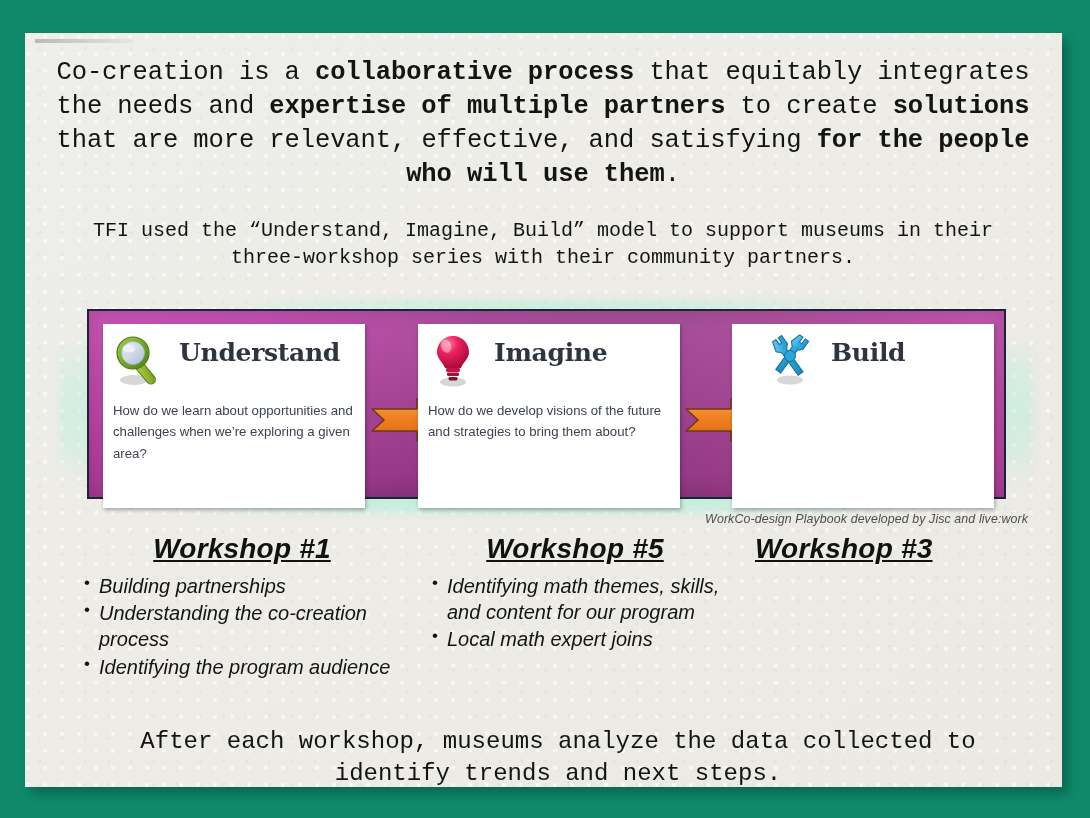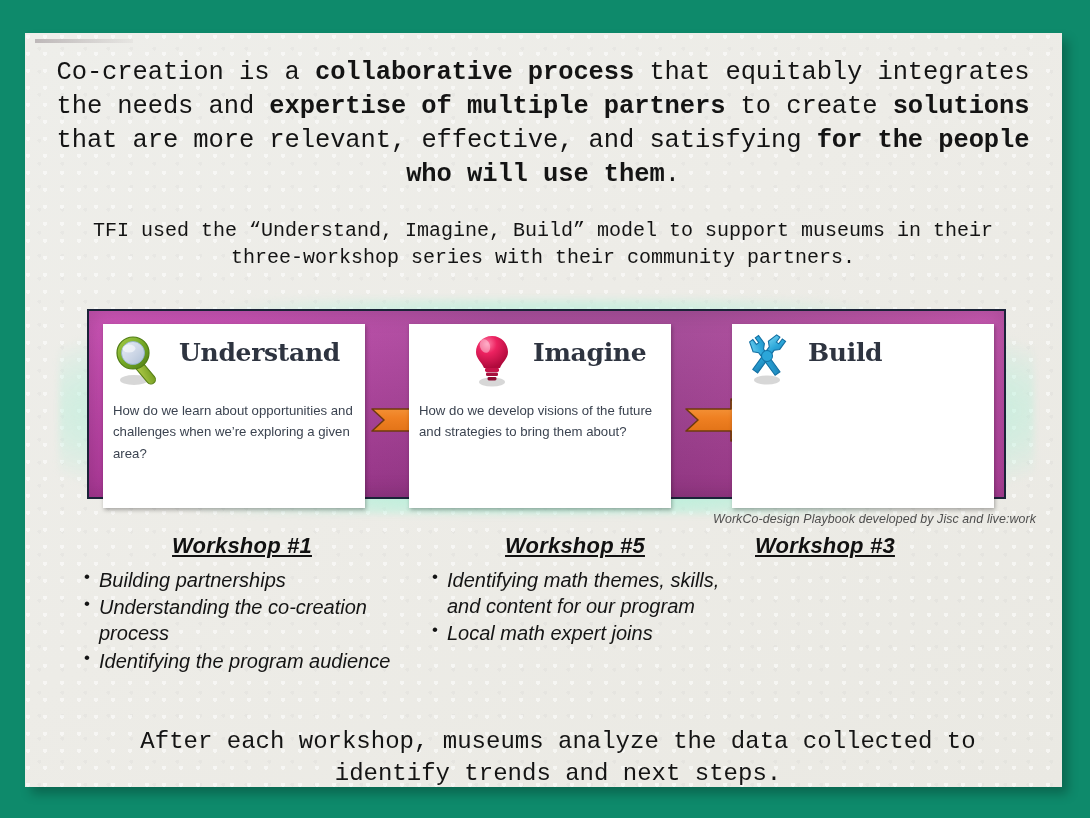--- a/index.html
+++ b/index.html
@@ -102,22 +102,22 @@
   .card {
     position: absolute;
     top: 13px;
     width: 262px;
     height: 184px;
     background: #ffffff;
     box-shadow: 1px 2px 4px rgba(0,0,0,0.30);
     box-sizing: border-box;
   }
   .card-1 { left: 14px; }
-  .card-2 { left: 320px; padding-left: 48px; }
-  .card-3 { left: 643px; }
+  .card-2 { left: 329px; }
+  .card-3 { left: 643px; padding-left: 23px; }
 
   .card-head {
     position: relative;
     height: 72px;
   }
   .card-icon {
     position: absolute;
     left: 8px;
     top: 6px;
     width: 62px;
@@ -148,21 +148,21 @@
     top: 86px;
     width: 76px;
     height: 46px;
   }
   .arrow-1 { left: 281px; }
   .arrow-2 { left: 595px; }
 
   
   .attribution {
     position: absolute;
-    right: 26px;
+    right: 34px;
     top: 479px;
     font-size: 12.4px;
     font-style: italic;
     color: #4e4e4e;
     letter-spacing: 0.1px;
     text-align: right;
   }
 
   
   .workshops {
@@ -176,21 +176,21 @@
     position: absolute;
     top: 0;
   }
   .col-1 { left: 32px;  width: 330px; }
   .col-2 { left: 380px; width: 300px; }
   .col-3 { left: 710px; width: 290px; }
 
   .col-title {
     font-weight: bold;
     font-style: italic;
-    font-size: 22px;
+    font-size: 28px;
     text-decoration: underline;
     text-align: center;
     color: #111111;
     letter-spacing: 0.2px;
     margin-bottom: 8px;
   }
   .col-2 .col-title { text-align: center; }
   .col-3 .col-title { text-align: left; }
 
   .col ul {

